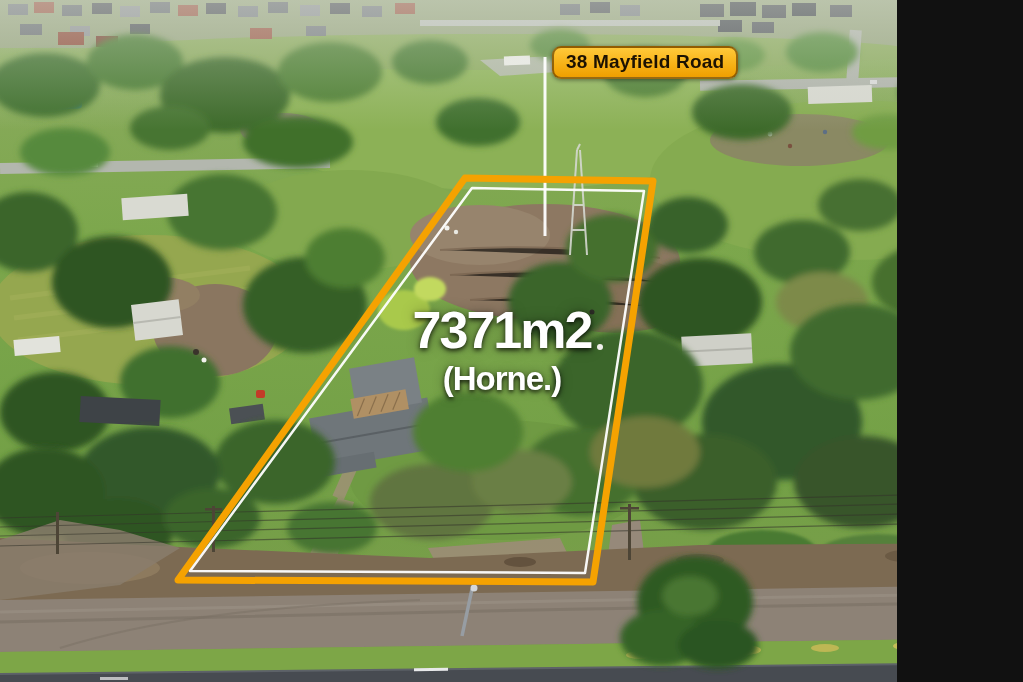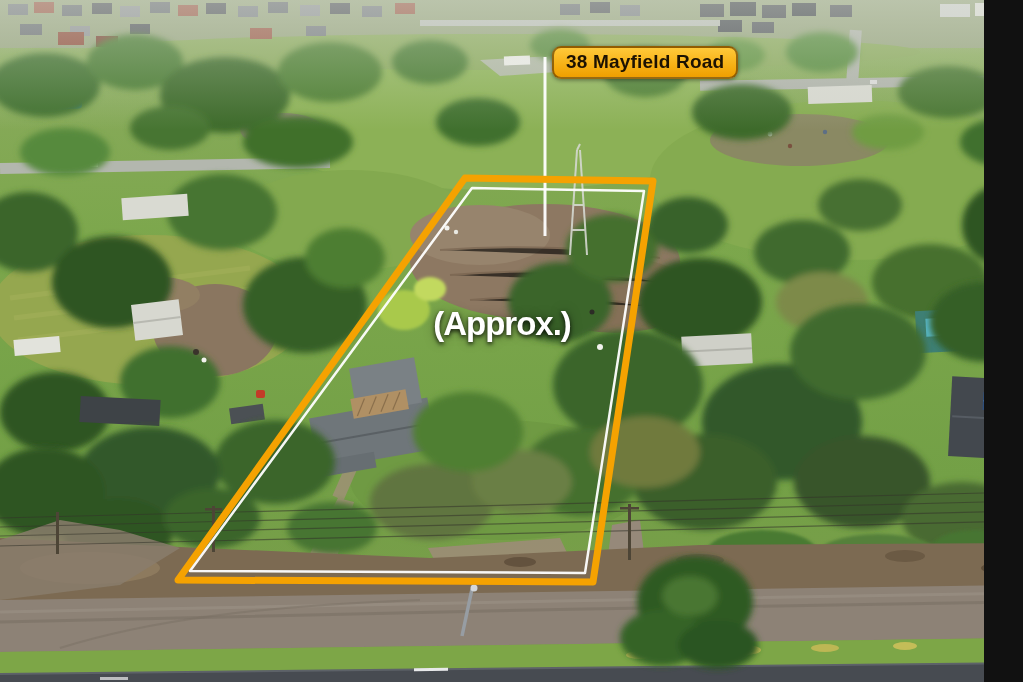--- a/index.html
+++ b/index.html
@@ -1,16 +1,16 @@
 <!DOCTYPE html>
 <html><head>
 <meta charset="utf-8">
 <style>
   html,body{margin:0;padding:0;background:#111;}
-  .stage{position:relative;width:984px;height:682px;overflow:hidden;
+  .stage{position:relative;width:897px;height:682px;overflow:hidden;
          font-family:"Liberation Sans",sans-serif;background:#74a047;}
   .stage svg{position:absolute;left:0;top:0;width:1023px;height:682px;display:block;}
   .annot{pointer-events:none;}
 
   .addr{position:absolute;left:552px;top:46px;
         background:linear-gradient(180deg,#ffc93a 0%,#f7b217 55%,#ef9f00 100%);
         border:2px solid rgba(94,56,0,.65);
         border-radius:9px;
         padding:3px 12px 4px 12px;
         font-size:19px;font-weight:bold;color:#1c1202;
@@ -333,17 +333,18 @@
 
   <svg class="annot" viewBox="0 0 1023 682">
     <line stroke-width="3" opacity="0.95" x1="545" y1="57" x2="545" y2="236" stroke="#FFFFFF"></line>
     <polygon fill="none" stroke-width="7" stroke-linejoin="round" points="465,178 653,181 593,582 178,580" stroke="#F5A201"></polygon>
     <polygon fill="none" stroke-width="2.5" stroke-linejoin="round" opacity="0.95" points="472,188 644,191 585,573 190,571" stroke="#FFFFFF"></polygon>
   </svg>
 
   <div class="addr">38 Mayfield Road</div>
 
   <div class="area">
-    <div class="area-approx">(Approx.)</div>
+    <div class="area-value">7371m2</div>
+    <div class="area-approx">(Horne.)</div>
   </div>
 
 
 </div>
 
 </body></html>

